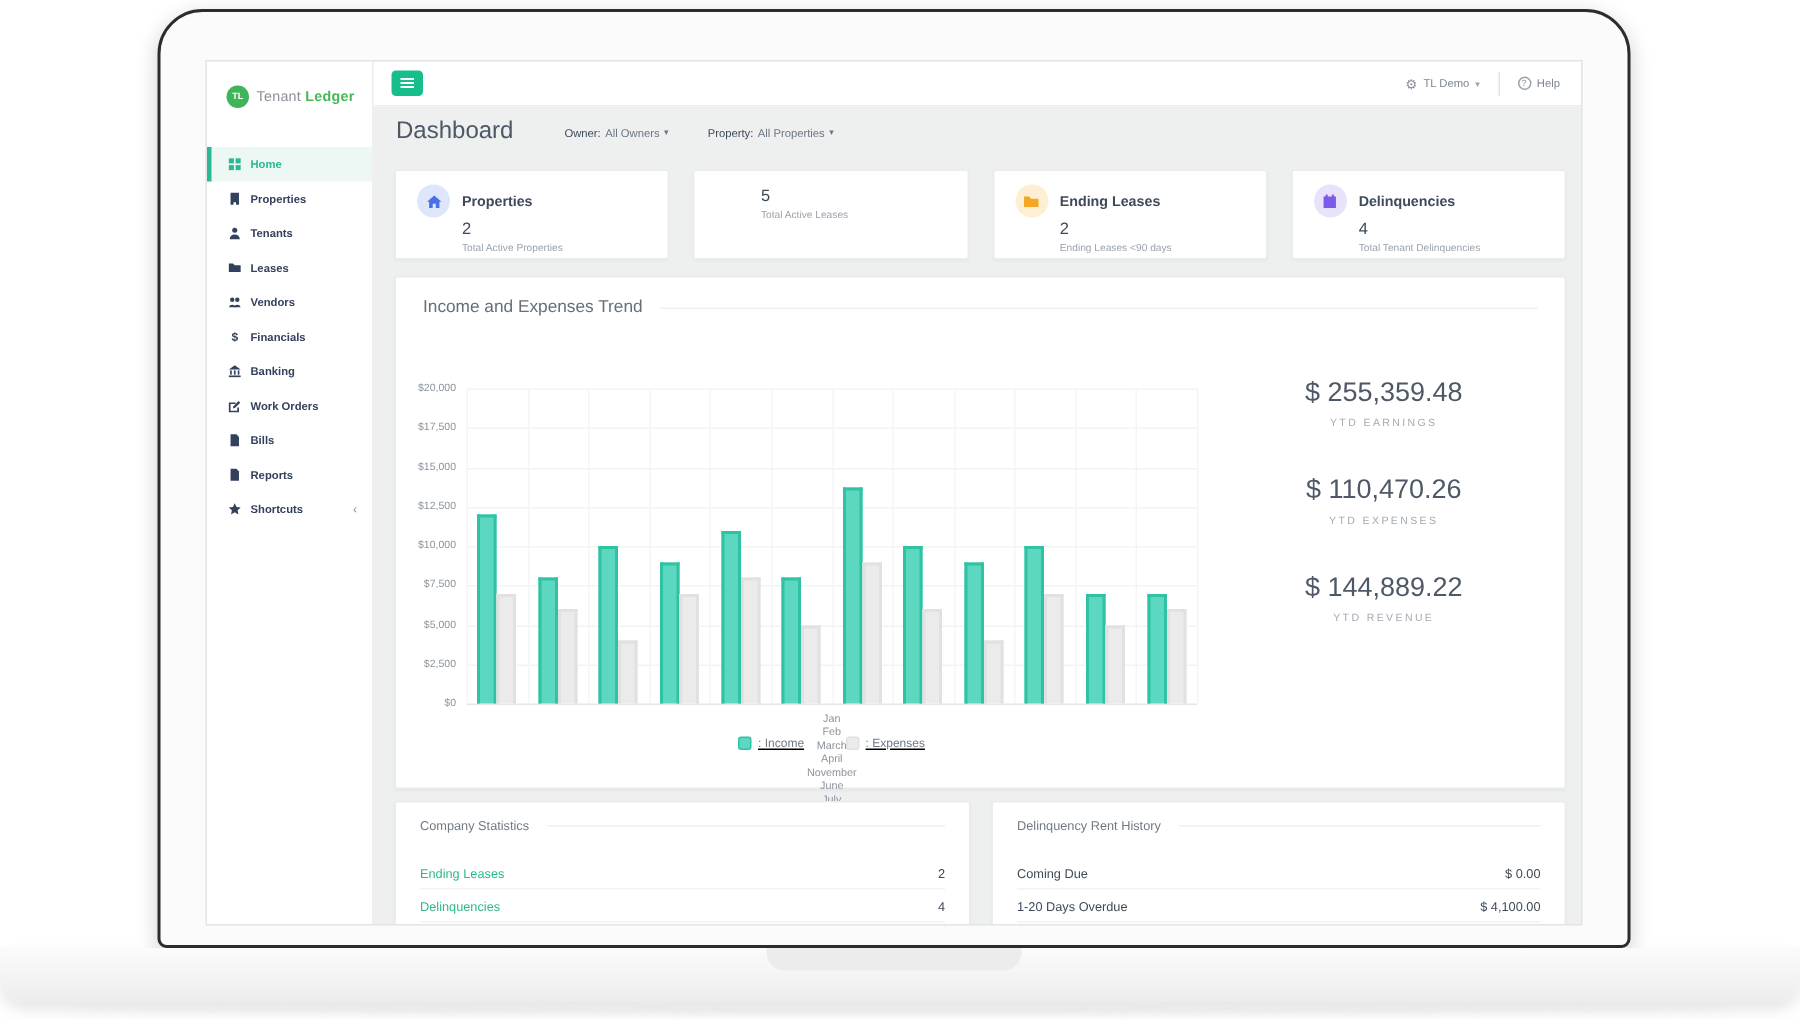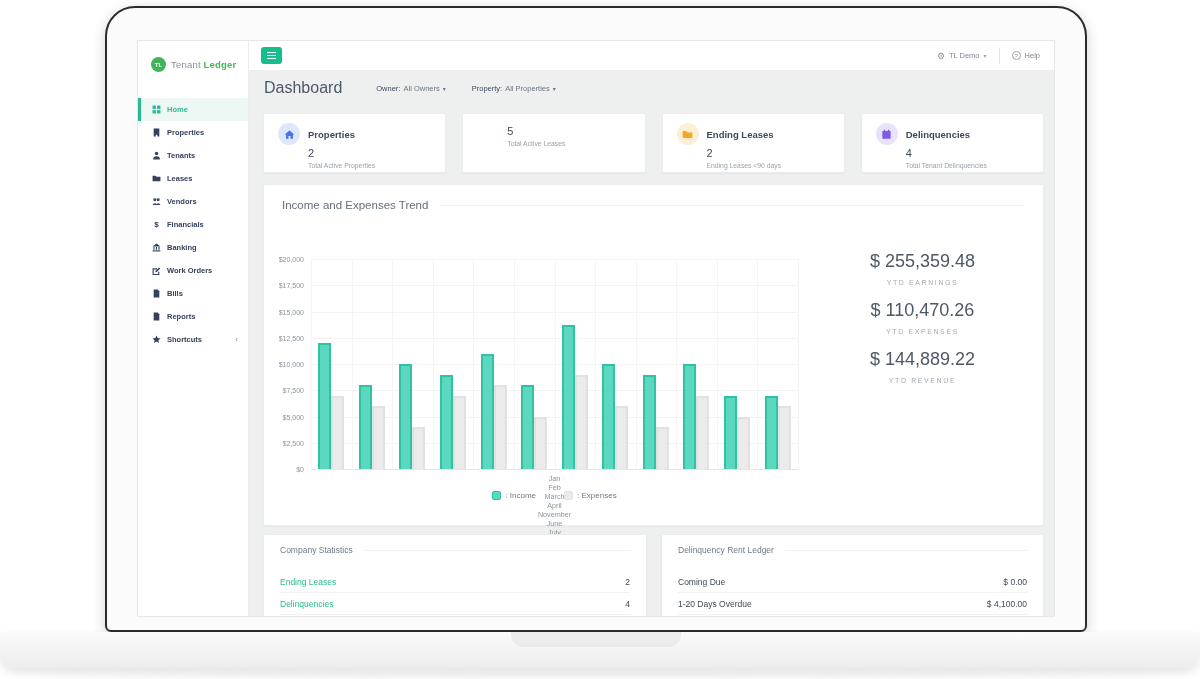--- a/index.html
+++ b/index.html
@@ -82,25 +82,25 @@
   .gridline-h { position:absolute; left:0; right:0; height:1px; background:#f3f3f3; }
   .gridline-h.base { background:#e6e6e6; }
   .gridline-v { position:absolute; top:0; bottom:0; width:1px; background:#f5f5f5; }
   .bars-row { position:absolute; inset:0; display:flex; }
   .bar-group { flex:1; display:flex; align-items:flex-end; justify-content:center; }
   .bar { width:13px; }
   .bar-income { background:#5bd8bf; border:2px solid #2fc3a4; border-bottom:none; }
   .bar-expenses { background:#ebebeb; border:2px solid #e1e1e1; border-bottom:none; }
   .x-labels { position:absolute; left:47px; top:289px; width:487px; display:flex;flex-direction:column; }
   .x-label { flex:1; text-align:center; font-size:7.2px; color:#8b939c; }
-  .legend { position:absolute; left:47px; top:306px; width:487px; display:flex; justify-content:center; gap:28px; }
+  .legend { position:absolute; left:47px; top:306px; width:487px; display:flex; justify-content:center; gap:28px;text-decoration:underline; }
   .legend-item { display:flex; align-items:center; gap:4px; font-size:8px; color:#6f7a85; }
   .legend-swatch { width:9px; height:9px; border-radius:2px; border:1px solid rgba(0,0,0,.06); }
 
-  .ytd-col { position:absolute; left:556px; top:66px; width:205px; display:flex; flex-direction:column; gap:14px; text-align:center; }
+  .ytd-col { position:absolute; left:556px; top:66px; width:205px; display:flex; flex-direction:column; gap:30px; text-align:center; }
   .ytd-value { font-size:18px; color:#4e5866; }
   .ytd-label { font-size:7px; color:#a3abb3; letter-spacing:1.6px; margin-top:7px; }
 
   
   .bottom-card { position:absolute; top:463px; height:150px; background:#fff; border:1px solid #ececec; border-radius:2px; box-shadow:0 1px 2px rgba(0,0,0,.04); padding:10px 16px 0 16px; }
   .bottom-card.left { left:14px; width:384px; }
   .bottom-card.right { left:412px; width:383px; }
   .bc-title { font-size:8.5px; color:#707a85; white-space:nowrap; }
   .bc-rows { margin-top:16px; }
   .bc-row { display:flex; align-items:center; justify-content:space-between; height:22px; border-bottom:1px solid #f2f2f2; font-size:8.5px; }
@@ -445,21 +445,21 @@
             </div>
             <div class="bc-row">
               <span class="bc-link">Delinquencies</span>
               <span class="bc-value">4</span>
             </div>
           </div>
         </section>
 
         <section class="bottom-card right">
           <div class="card-title-row" style="position:static;">
-            <span class="bc-title">Delinquency Rent Ledger</span>
+            <span class="bc-title">Delinquency Rent History</span>
             <div class="title-rule"></div>
           </div>
           <div class="bc-rows">
             <div class="bc-row">
               <span class="bc-label">Coming Due</span>
               <span class="bc-value">$ 0.00</span>
             </div>
             <div class="bc-row">
               <span class="bc-label">1-20 Days Overdue</span>
               <span class="bc-value">$ 4,100.00</span>

